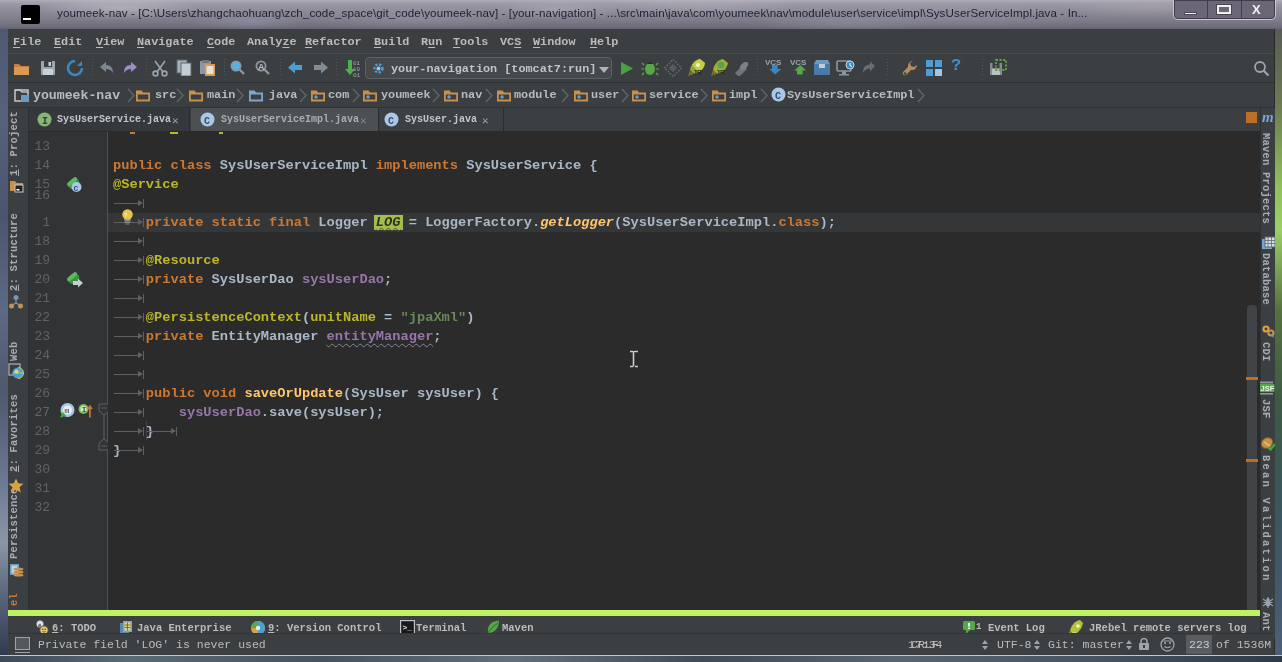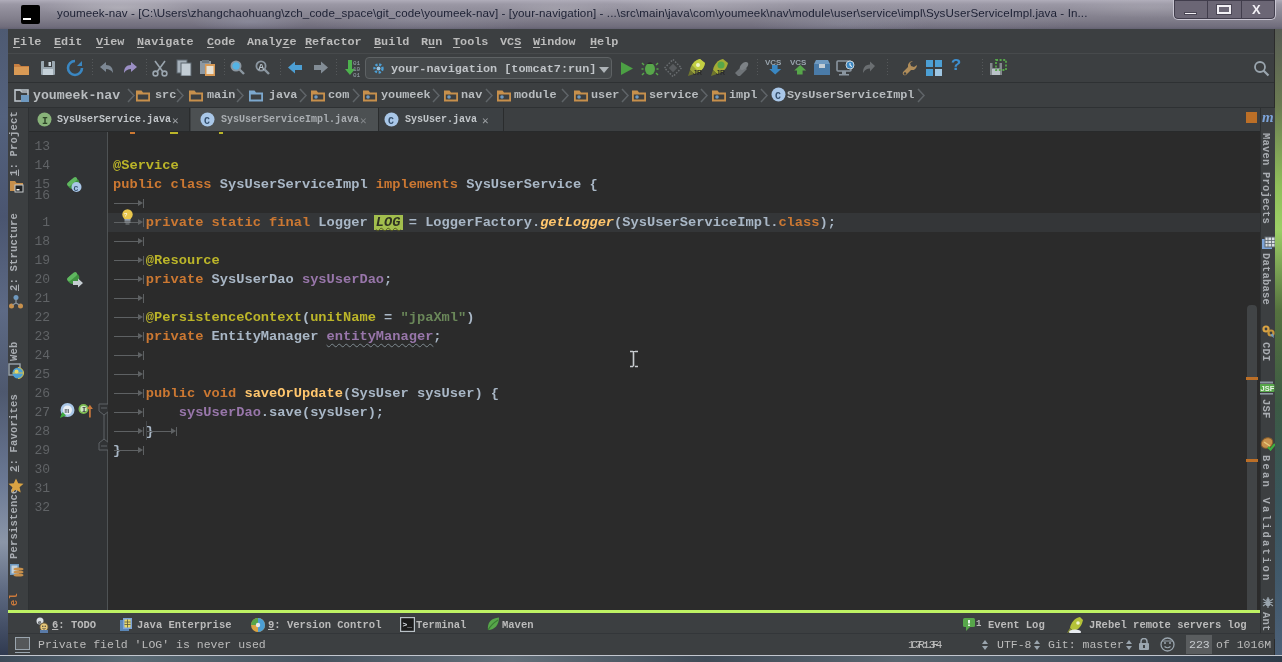--- a/index.html
+++ b/index.html
@@ -53,21 +53,21 @@
 .mth { color:#FFC66D;margin-top:39px; } .smth { color:#FFC66D; font-style:italic; }
 .hl { background:#A2BE4D; color:#2F3222; font-style:italic; padding:0 2px; margin:0 -2px;
   text-decoration:underline wavy #55591F 1px; }
 .wavy { text-decoration:underline wavy #7e8a90 1px; text-underline-offset:3px; }
 .arr { position:absolute; height:19px; }
 .arr i { position:absolute; left:0; top:9px; height:1px; background:#5E6163; }
 .arr b { position:absolute; top:6px; width:0; height:0; border-left:5px solid #5E6163;
   border-top:3.5px solid transparent; border-bottom:3.5px solid transparent; }
 .arr u { position:absolute; top:5px; width:1px; height:9px; background:#5E6163; }
 
-#btoolbar { left:8px; top:610px; width:1252px; height:23px; background:#3C3F41; border-top:3px solid #bef264;
+#btoolbar { left:8px; top:610px; width:1252px; height:23px; background:#3C3F41; border-top:6px solid #bef264;
   color:#bbbbbb; font:bold 10.5px "Liberation Mono",monospace; }
 .bitem { position:absolute; top:6px; }
 #statusbar { left:8px; top:633px; width:1266px; height:22px; background:#3C3F41; border-top:1px solid #333639;
   color:#bbbbbb; font:11.5px "Liberation Mono",monospace; }
 .sitem { position:absolute; top:4px; white-space:nowrap; }
 </style></head><body>
 
 <div id="titlebar" class="abs">
 <div class="abs" style="left:0;top:0;width:100%;height:100%;background:radial-gradient(ellipse 80px 12px at 120px 8px,rgba(255,255,255,.25),transparent),radial-gradient(ellipse 60px 10px at 250px 22px,rgba(190,200,225,.20),transparent),radial-gradient(ellipse 70px 10px at 560px 10px,rgba(255,255,255,.15),transparent),radial-gradient(ellipse 90px 12px at 840px 24px,rgba(200,210,230,.15),transparent),radial-gradient(ellipse 120px 14px at 420px 20px,rgba(210,215,235,.13),transparent),radial-gradient(ellipse 100px 12px at 700px 6px,rgba(255,255,255,.12),transparent),radial-gradient(ellipse 140px 16px at 950px 18px,rgba(200,205,225,.12),transparent),radial-gradient(ellipse 90px 10px at 1150px 8px,rgba(255,255,255,.10),transparent)"></div>
 <div class="abs" style="left:21px;top:5px;width:19px;height:19px;background:#000;border-radius:2px;">
@@ -531,22 +531,22 @@
     </svg>
 </div>
 <div id="editor" class="abs">
 <div id="caretrow"></div>
 <div class="abs" style="left:22px;top:0px;width:5px;height:2px;background:#CC7832;"></div>
 <div class="abs" style="left:62px;top:0px;width:8px;height:2px;background:#BBB529;"></div>
 <div class="abs" style="left:111px;top:0px;width:4px;height:2px;background:#BBB529;"></div>
 <div class="abs" style="left:38px;top:289px;width:1px;height:19px;background:#44474A;"></div>
 <div id="code">
 <div>&nbsp;</div>
+<div><span class="kw">public class </span>SysUserServiceImpl <span class="kw">implements </span>SysUserService {</div>
 <div><span class="ann">@Service</span></div>
-<div><span class="kw">public class </span>SysUserServiceImpl <span class="kw">implements </span>SysUserService {</div>
 <div>&nbsp;</div>
 <div>    <span class="kw">private static final </span>Logger <span class="hl">LOG</span> = LoggerFactory.<span class="smth">getLogger</span>(SysUserServiceImpl.<span class="kw">class</span>);</div>
 <div>&nbsp;</div>
 <div>    <span class="ann">@Resource</span></div>
 <div>    <span class="kw">private </span>SysUserDao <span class="fld">sysUserDao</span>;</div>
 <div>&nbsp;</div>
 <div>    <span class="ann">@PersistenceContext</span>(<span class="ann">unitName</span> = <span class="str">"jpaXml"</span>)</div>
 <div>    <span class="kw">private </span>EntityManager <span class="fld wavy">entityManager</span>;</div>
 <div>&nbsp;</div>
 <div>&nbsp;</div>
@@ -732,13 +732,13 @@
     </svg>
 <svg class="abs" style="left:1152px;top:3px;" width="15" height="15" viewBox="0 0 15 15">
       <circle cx="7.5" cy="7.5" r="6.5" fill="none" stroke="#9aa5ae" stroke-width="1.3"></circle>
       <circle cx="5" cy="6" r="1" fill="#9aa5ae"></circle>
       <circle cx="10" cy="6" r="1" fill="#9aa5ae"></circle>
       <path d="M4.5 9.5 q3 2.5 6 0" stroke="#9aa5ae" stroke-width="1.2" fill="none"></path>
       <path d="M2 4 h11" stroke="#9aa5ae" stroke-width="1"></path>
     </svg>
 <div class="abs" style="left:1178px;top:1px;width:26px;height:19px;background:#5a5d5f;"></div>
 <span class="sitem" style="left:1181px;color:#c8ccd0;">223</span>
-<span class="sitem" style="left:1208px;white-space:nowrap;">of 1016M</span>
+<span class="sitem" style="left:1208px;white-space:nowrap;">of 1536M</span>
 </div>
 </body></html>

